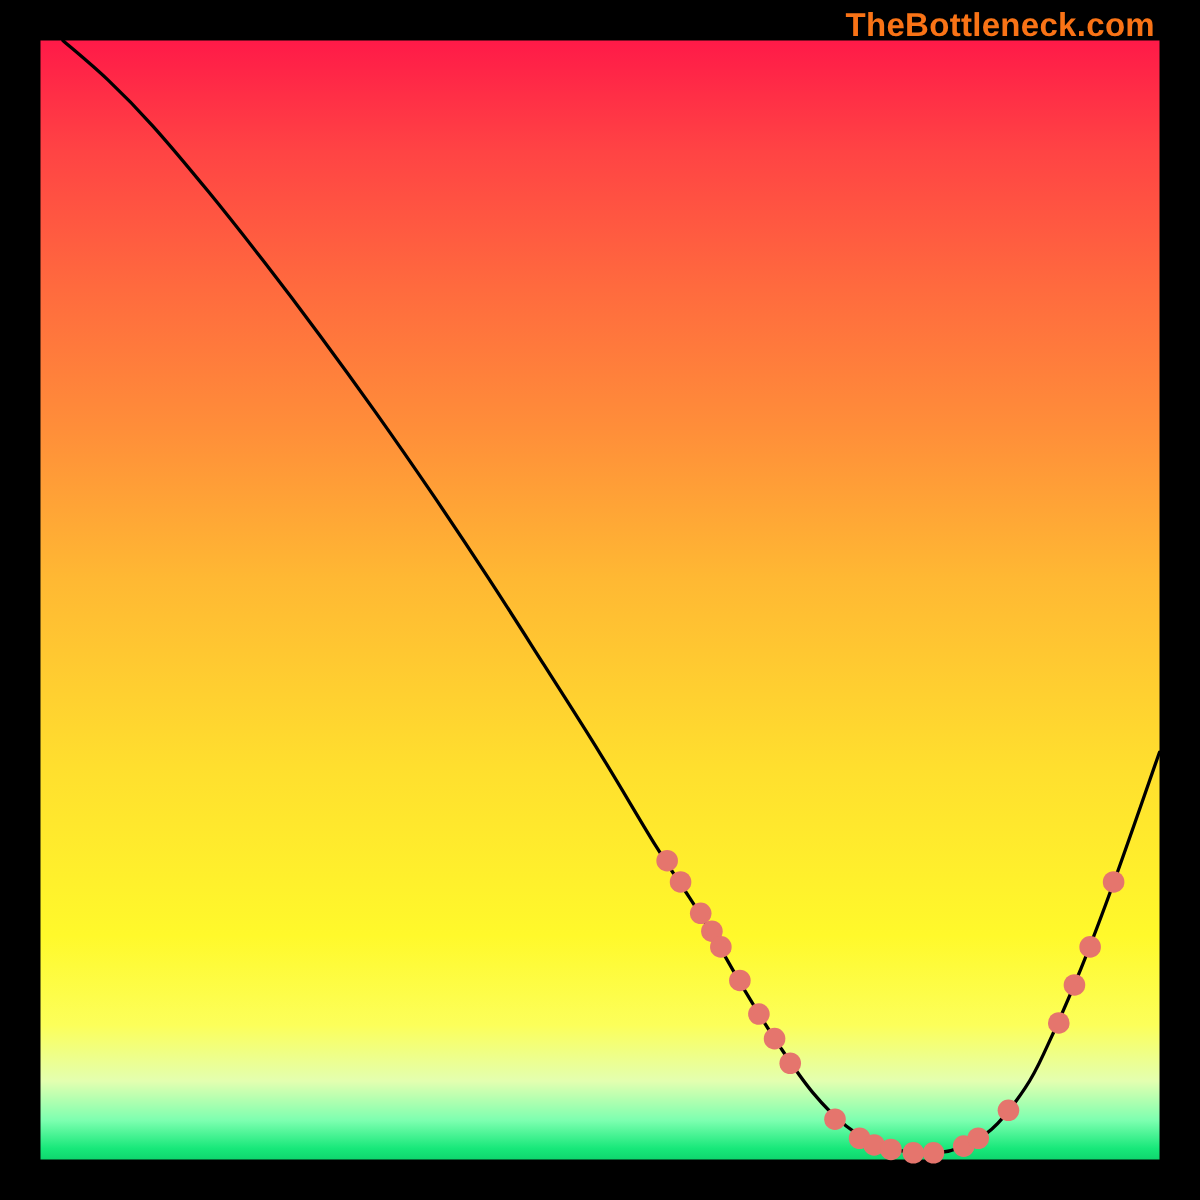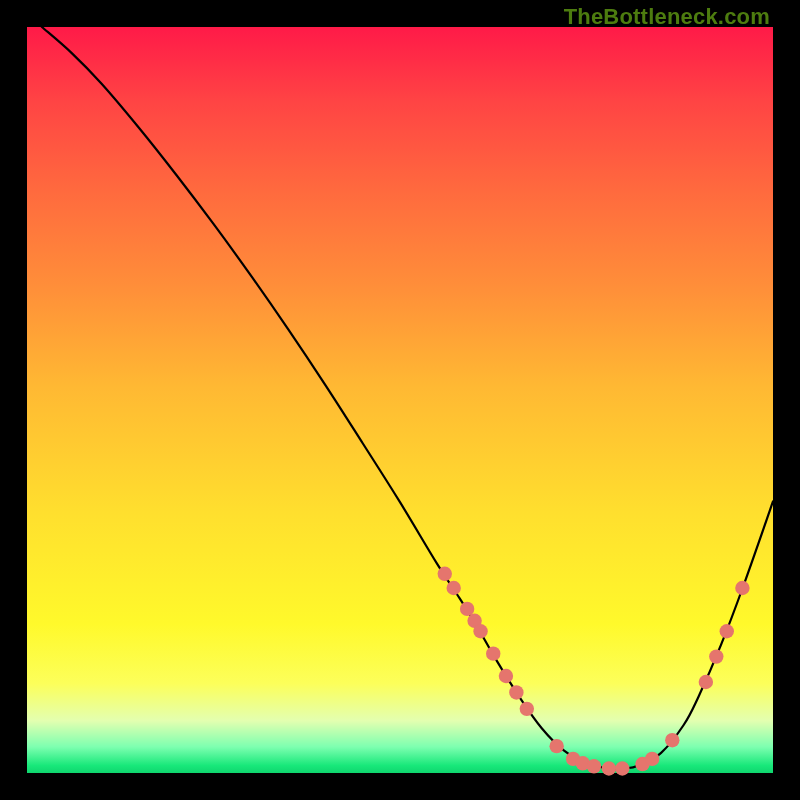--- a/index.html
+++ b/index.html
@@ -34,21 +34,21 @@
       #e3ffb0 93%,
       #7dffb0 96.5%,
       #18e87a 99%,
       #0fd66e 100%
     );
   }
   .attribution {
     position: absolute;
     right: 30px;
     top: 4px;
-    color: #4d7c0f;
+    color: #f97316;
     font-size: 22px;
     font-weight: 600;
     letter-spacing: 0.2px;
   }
   svg.curve {
     position: absolute;
     left: 0;
     top: 0;
     width: 746px;
     height: 746px;

